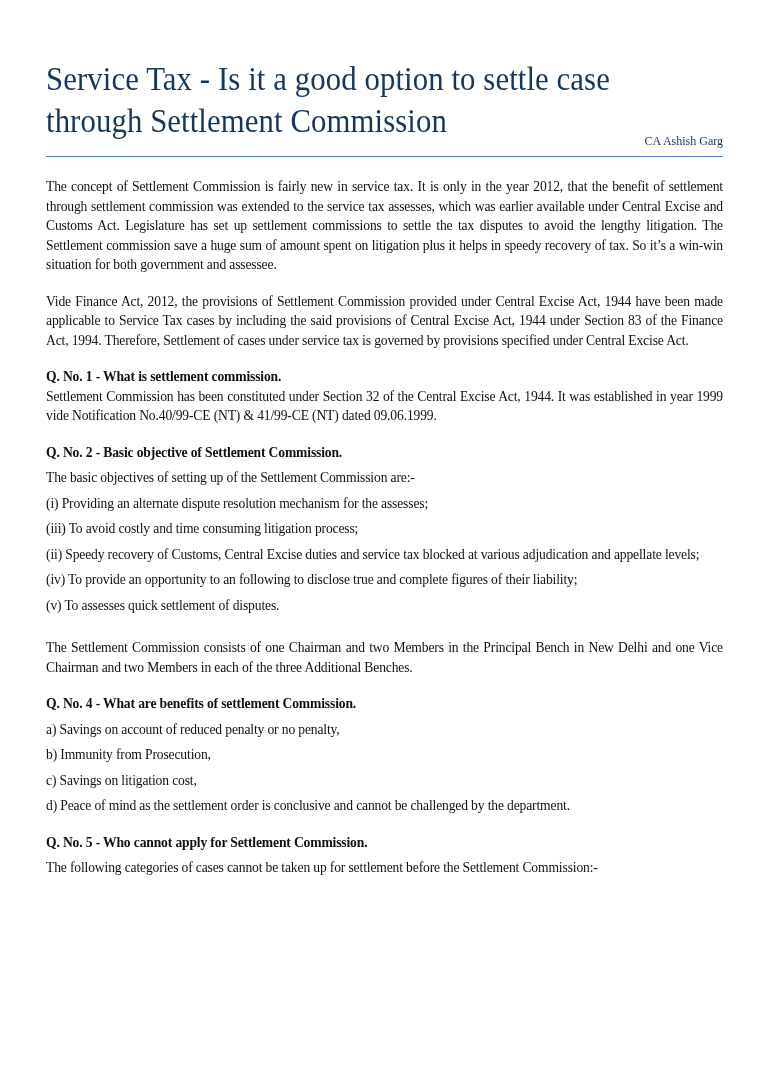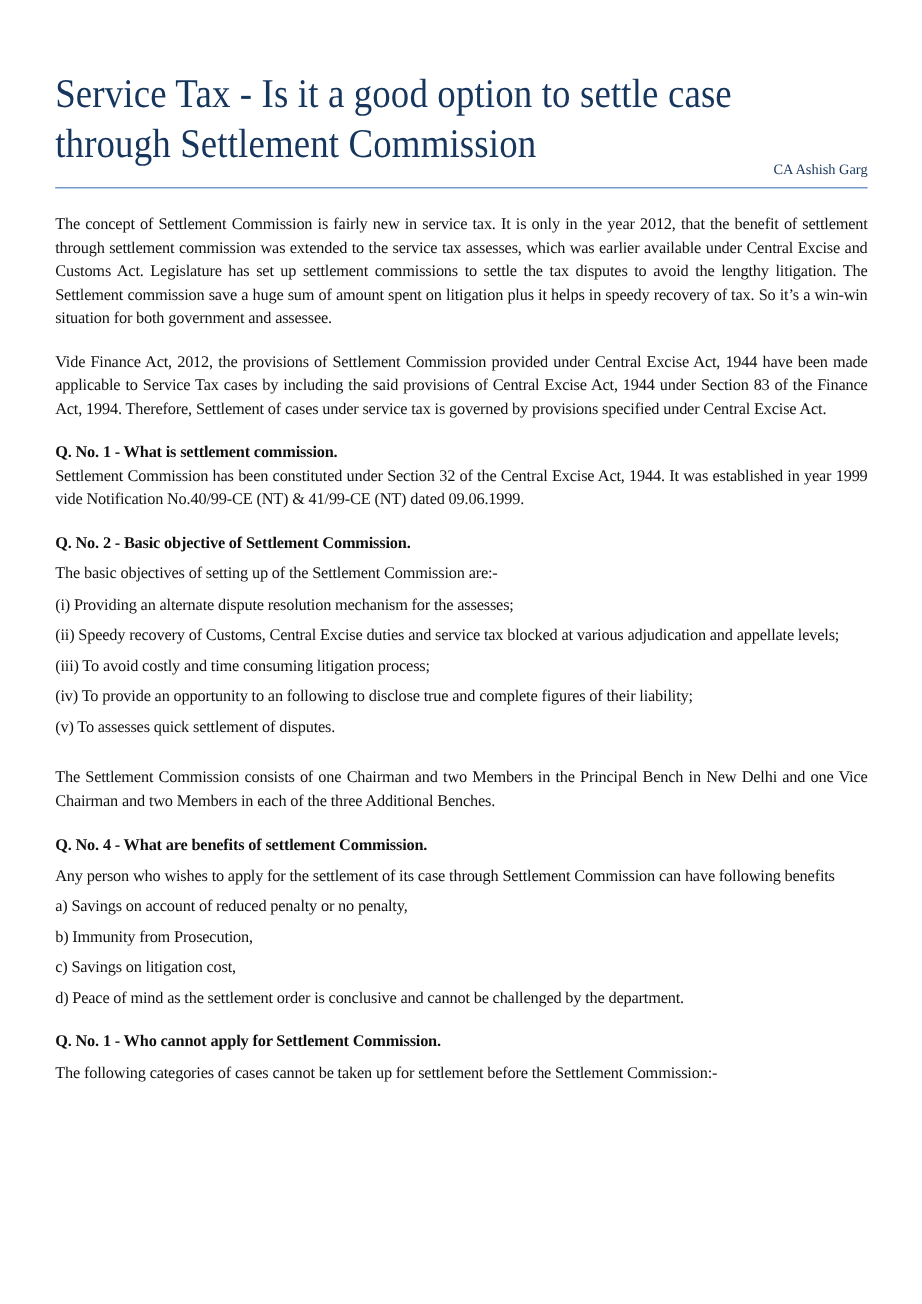--- a/index.html
+++ b/index.html
@@ -52,40 +52,39 @@
     <section>
       <p class="q">Q. No. 1 - What is settlement commission.</p>
       <p>Settlement Commission has been constituted under Section 32 of the Central Excise Act, 1944. It was established in year 1999 vide Notification No.40/99-CE (NT) &amp; 41/99-CE (NT) dated 09.06.1999.</p>
     </section>
     <div class="gap"></div>
 
     <section>
       <p class="q">Q. No. 2 - Basic objective of Settlement Commission.</p>
       <p class="li">The basic objectives of setting up of the Settlement Commission are:-</p>
       <p class="li">(i) Providing an alternate dispute resolution mechanism for the assesses;</p>
+      <p class="li">(iii) To avoid costly and time consuming litigation process;</p>
       <p class="li">(ii) Speedy recovery of Customs, Central Excise duties and service tax blocked at various adjudication and appellate levels;</p>
-      <p class="li">(iii) To avoid costly and time consuming litigation process;</p>
       <p class="li">(iv) To provide an opportunity to an following to disclose true and complete figures of their liability;</p>
       <p class="li">(v) To assesses quick settlement of disputes.</p>
     </section>
     <div class="gap"></div>
 
     <section>
       <p class="li">The Settlement Commission consists of one Chairman and two Members in the Principal Bench in New Delhi and one Vice Chairman and two Members in each of the three Additional Benches.</p>
     </section>
     <div class="gap"></div>
 
     <section>
       <p class="q">Q. No. 4 - What are benefits of settlement Commission.</p>
-      <p class="li">Any person who wishes to apply for the settlement of its case through Settlement Commission can have following benefits</p>
       <p class="li">a) Savings on account of reduced penalty or no penalty,</p>
       <p class="li">b) Immunity from Prosecution,</p>
       <p class="li">c) Savings on litigation cost,</p>
       <p class="li">d) Peace of mind as the settlement order is conclusive and cannot be challenged by the department.</p>
     </section>
     <div class="gap"></div>
 
     <section>
-      <p class="q">Q. No. 1 - Who cannot apply for Settlement Commission.</p>
+      <p class="q">Q. No. 5 - Who cannot apply for Settlement Commission.</p>
       <p class="li">The following categories of cases cannot be taken up for settlement before the Settlement Commission:-</p>
     </section>
   </div>
 </div>
 
 </body></html>

